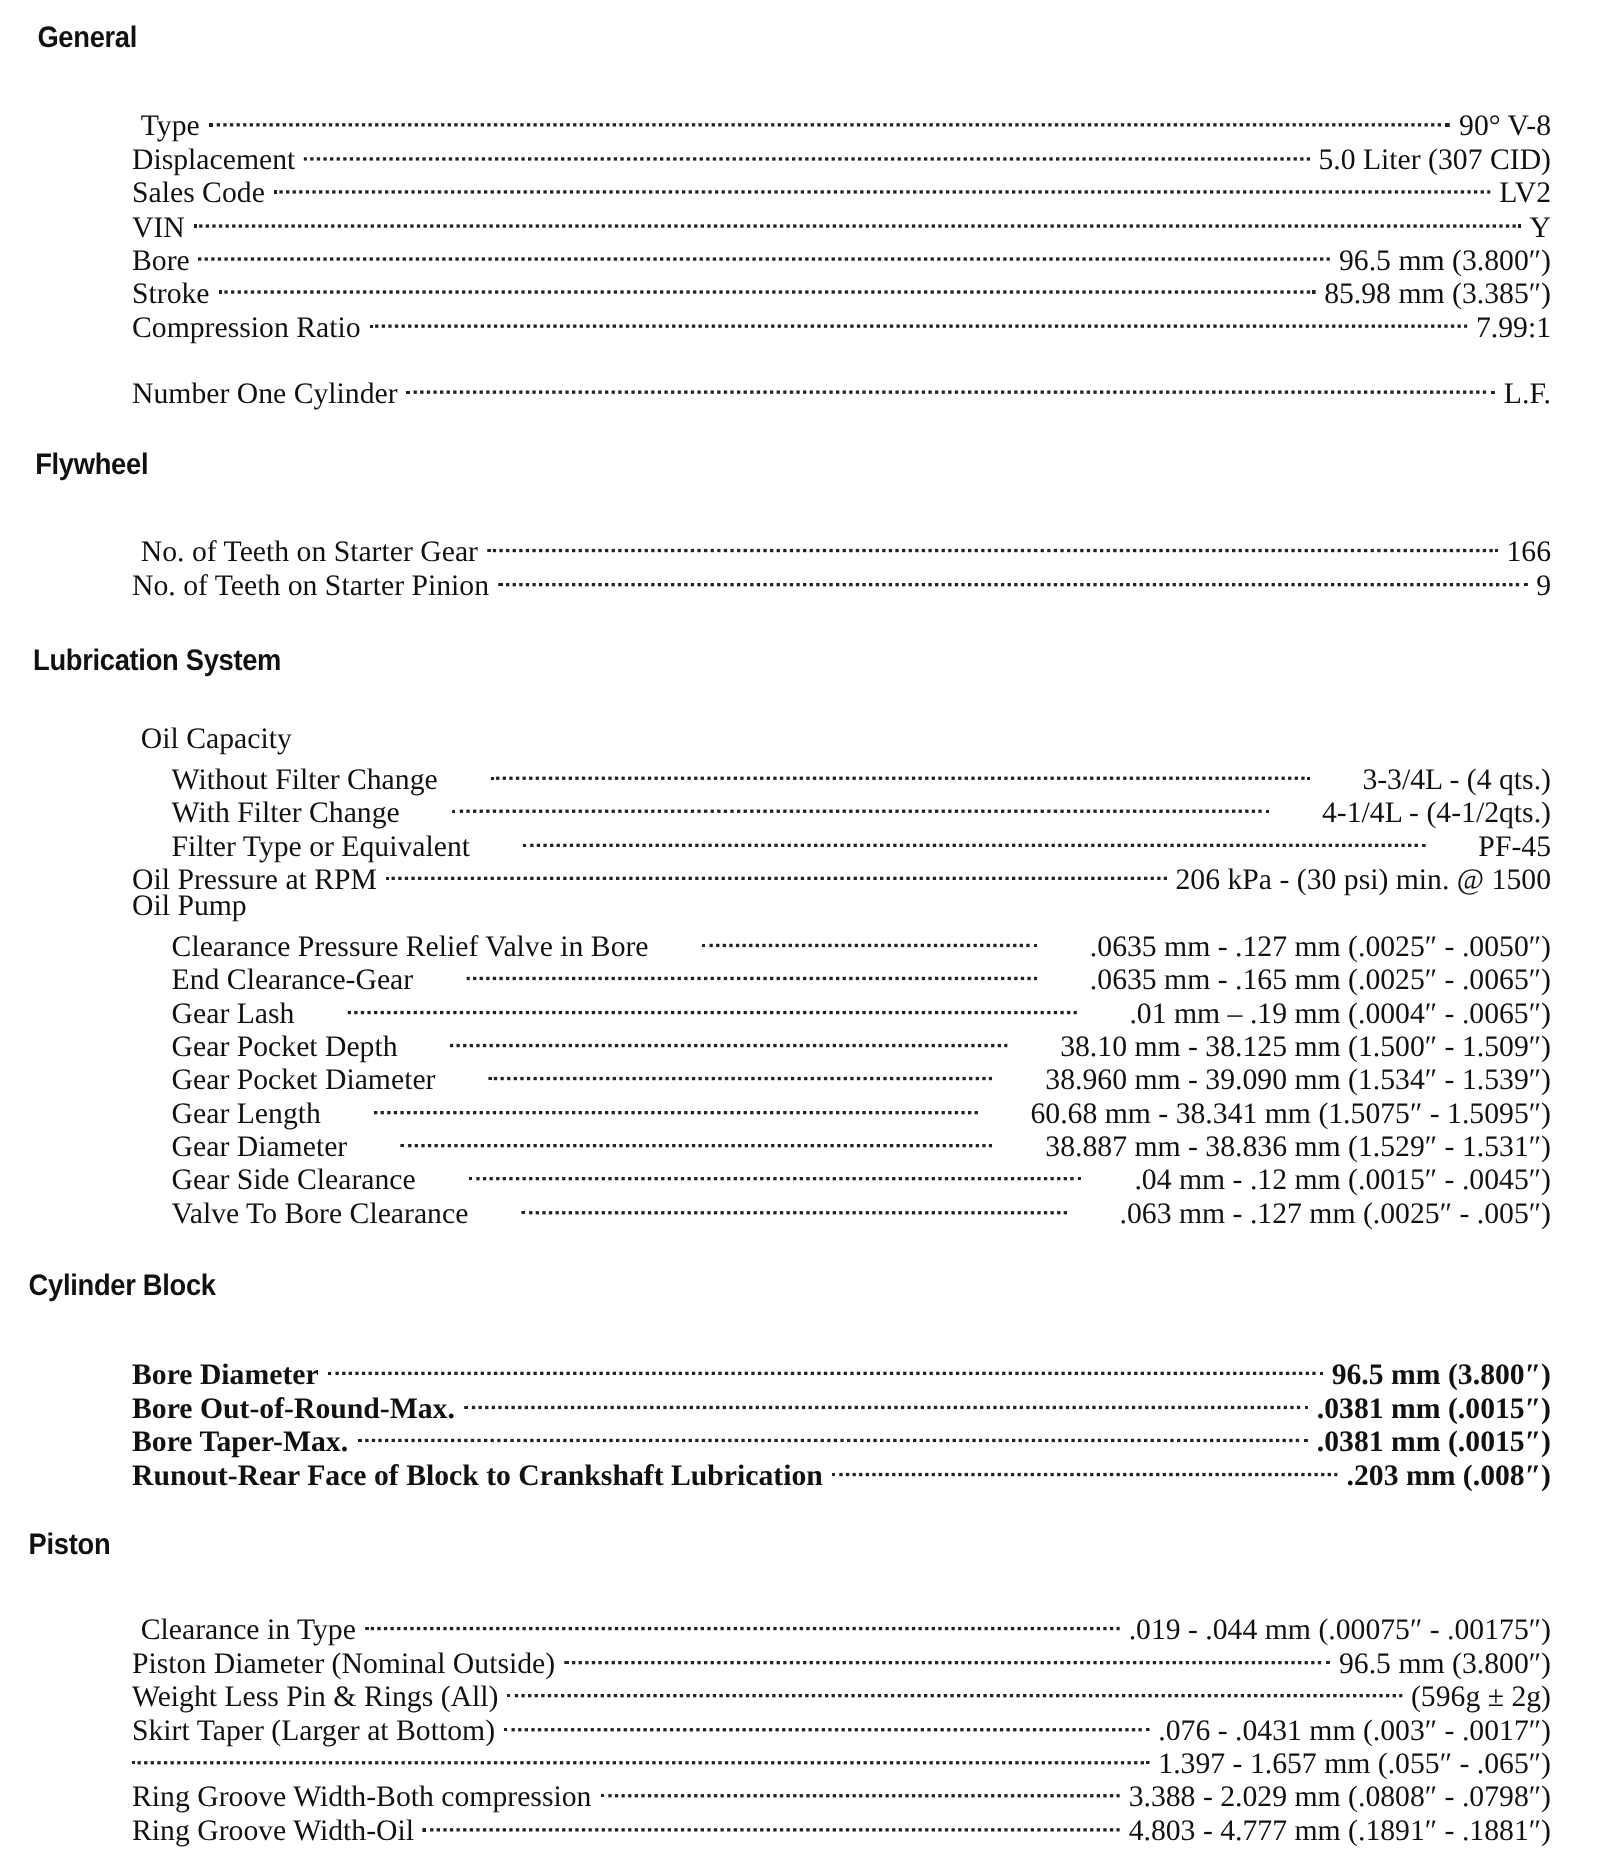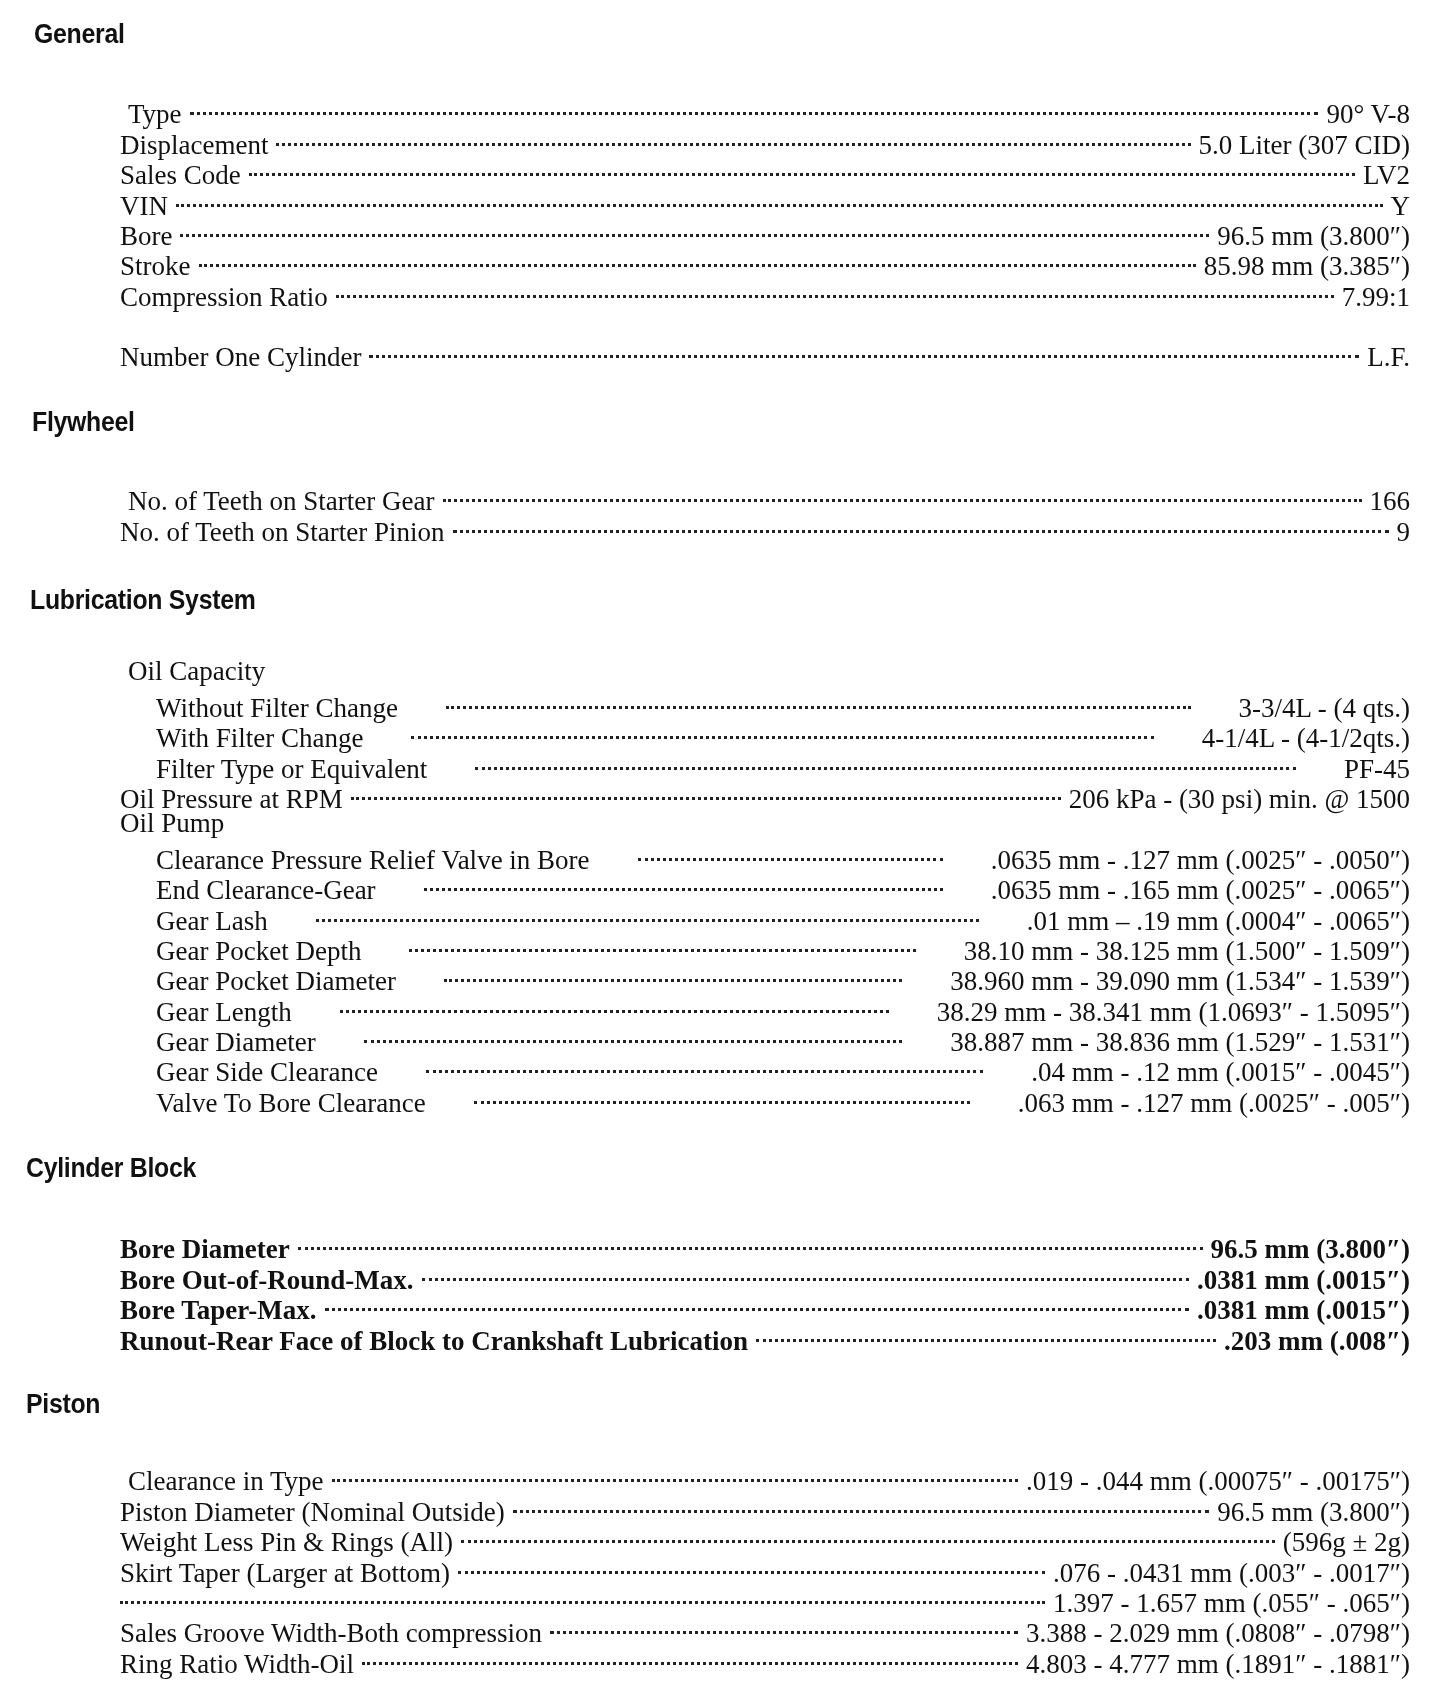--- a/index.html
+++ b/index.html
@@ -179,21 +179,21 @@
       <span class="value">38.10 mm - 38.125 mm (1.500″ - 1.509″)</span>
     </div>
     <div class="spec-row indent2">
       <span class="label">Gear Pocket Diameter</span>
       <span class="leader"></span>
       <span class="value">38.960 mm - 39.090 mm (1.534″ - 1.539″)</span>
     </div>
     <div class="spec-row indent2">
       <span class="label">Gear Length</span>
       <span class="leader"></span>
-      <span class="value">38.29 mm - 38.341 mm (1.0693″ - 1.5095″)</span>
+      <span class="value">60.68 mm - 38.341 mm (1.5075″ - 1.5095″)</span>
     </div>
     <div class="spec-row indent2">
       <span class="label">Gear Diameter</span>
       <span class="leader"></span>
       <span class="value">38.887 mm - 38.836 mm (1.529″ - 1.531″)</span>
     </div>
     <div class="spec-row indent2">
       <span class="label">Gear Side Clearance</span>
       <span class="leader"></span>
       <span class="value">.04 mm - .12 mm (.0015″ - .0045″)</span>
@@ -249,24 +249,24 @@
     <div class="spec-row indent0">
       <span class="label">Skirt Taper (Larger at Bottom)</span>
       <span class="leader"></span>
       <span class="value">.076 - .0431 mm (.003″ - .0017″)</span>
     </div>
     <div class="spec-row indent0">
       <span class="leader"></span>
       <span class="value">1.397 - 1.657 mm (.055″ - .065″)</span>
     </div>
     <div class="spec-row indent0">
-      <span class="label">Sales Groove Width-Both compression</span>
+      <span class="label">Ring Groove Width-Both compression</span>
       <span class="leader"></span>
       <span class="value">3.388 - 2.029 mm (.0808″ - .0798″)</span>
     </div>
     <div class="spec-row indent0">
-      <span class="label">Ring Ratio Width-Oil</span>
+      <span class="label">Ring Groove Width-Oil</span>
       <span class="leader"></span>
       <span class="value">4.803 - 4.777 mm (.1891″ - .1881″)</span>
     </div>
   </div>
 
 </div>
 
 </body></html>

